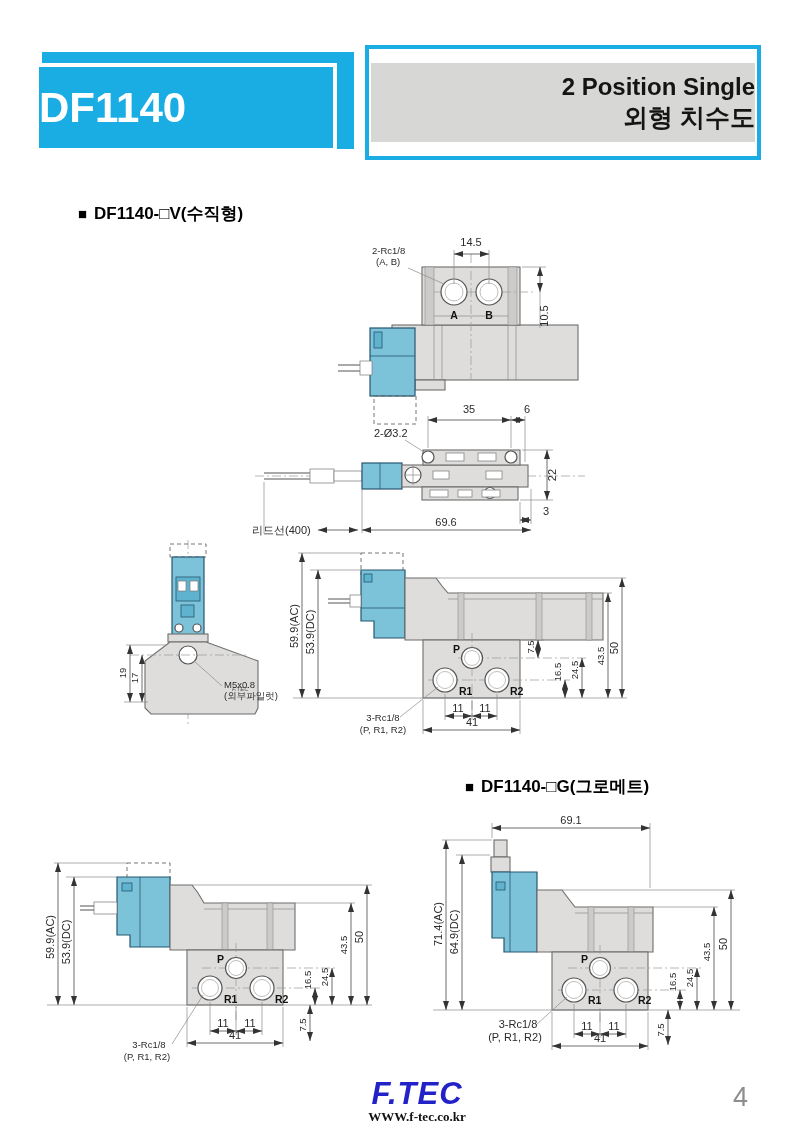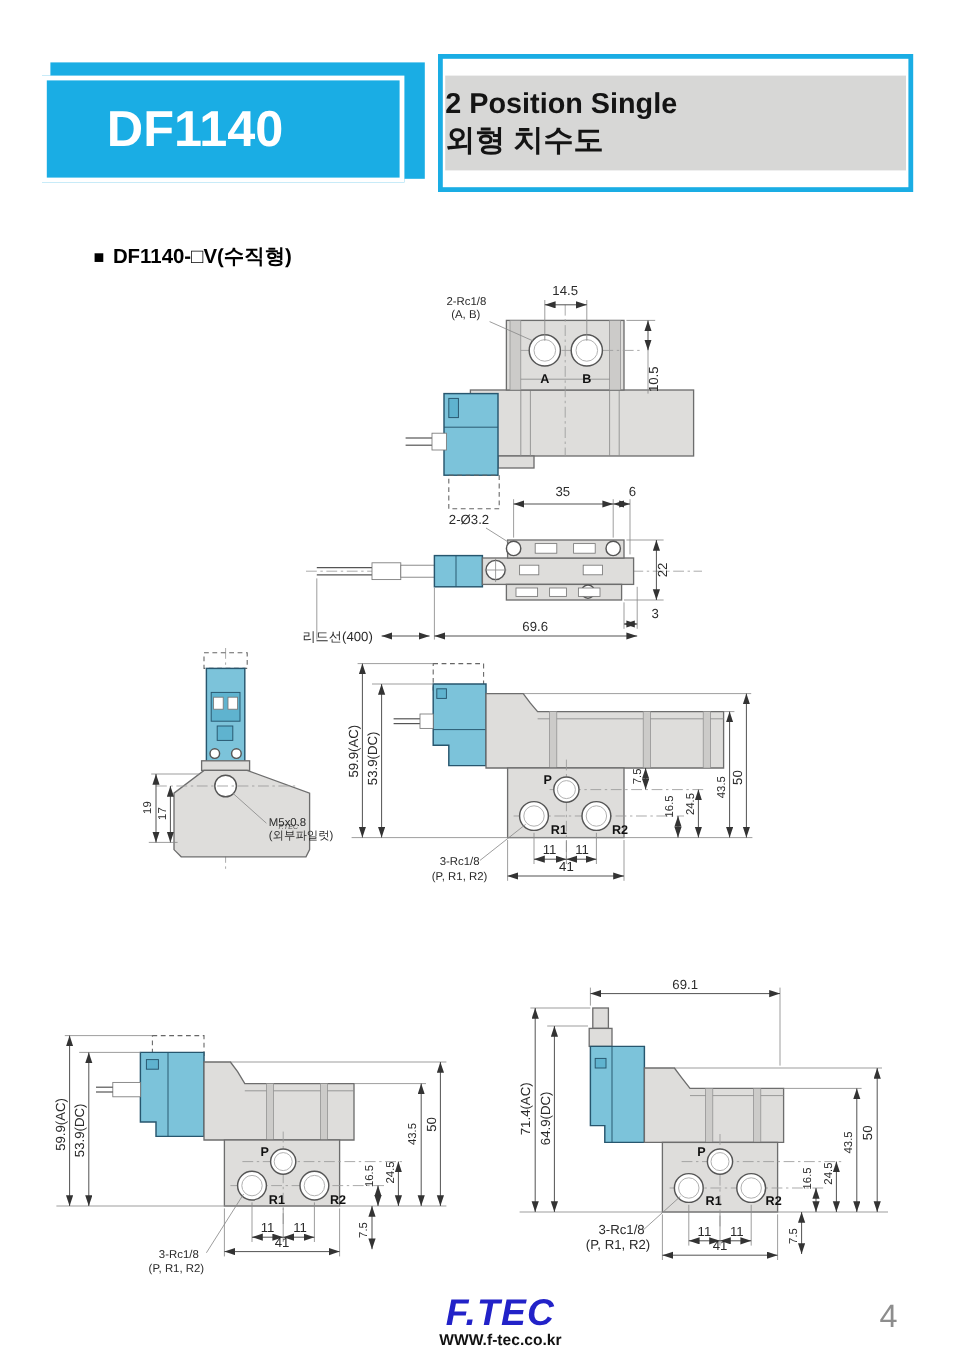--- a/index.html
+++ b/index.html
@@ -2,24 +2,24 @@
 <html><head>
 <meta charset="utf-8">
 <style>
   html,body{margin:0;padding:0;background:#fff;}
   .page{position:relative;width:800px;height:1133px;background:#ffffff;overflow:hidden;
         font-family:"Liberation Sans",sans-serif;}
   
   .hdr-back{position:absolute;left:42px;top:52px;width:312px;height:97px;background:#1aade4;}
   .hdr-front{position:absolute;left:35px;top:63px;width:302px;height:89px;background:#1aade4;
              border:4px solid #ffffff;box-sizing:border-box;display:flex;align-items:center;}
-  .hdr-front span{color:#fff;font-size:42px;font-weight:bold;letter-spacing:0px;padding-left:50px;}
+  .hdr-front span{color:#fff;font-size:42px;font-weight:bold;letter-spacing:0px;}
   .title-box{position:absolute;left:365px;top:45px;width:396px;height:115px;border:4px solid #1aade4;
              background:#fff;box-sizing:border-box;display:flex;align-items:center;}
-  .title-inner{flex:1;margin:0 2px;background:#d7d7d6;text-align:left;padding:9px 0 8px 0;color:#141414;}
+  .title-inner{flex:1;margin:0 2px;background:#d7d7d6;text-align:right;padding:9px 0 8px 0;color:#141414;}
   .title-inner .l1{font-size:24px;font-weight:bold;line-height:1.25;}
   .title-inner .l2{font-size:25px;font-weight:bold;line-height:1.25;}
   
   .sec-title{position:absolute;font-size:17px;font-weight:bold;color:#000;white-space:nowrap;text-align:center;}
   .sec-title .bullet{font-size:15px;margin-right:7px;}
   
   svg{position:absolute;overflow:visible;}
   .ln{stroke:#555;stroke-width:1;fill:none;}
   .thin{stroke:#8a8a8a;stroke-width:0.7;fill:none;}
   .dim{stroke:#4a4a4a;stroke-width:0.8;fill:none;}
@@ -33,41 +33,44 @@
   .dash{stroke:#666;stroke-width:0.9;fill:none;stroke-dasharray:4 3;}
   .wbox{fill:#fff;stroke:#777;stroke-width:0.7;}
   svg text{font-family:"Liberation Sans",sans-serif;fill:#2b2b2b;}
   .dt{font-size:11px;}
   .dts{font-size:9.5px;}
   .pl{font-size:10.5px;font-weight:bold;fill:#111;}
   .mark{font-size:6px;font-style:italic;fill:#555;}
   
   .logo{position:absolute;left:352px;top:1078px;width:130px;text-align:center;}
   .logo .name{color:#2222c8;font-style:italic;font-weight:bold;font-size:31px;letter-spacing:1px;line-height:1;}
-  .logo .url{font-family:Liberation Sans, sans-serif;font-weight:bold;font-size:13px;color:#111;margin-top:0px;}
+  .logo .url{font-family:Liberation Serif, serif;font-weight:bold;font-size:13px;color:#111;margin-top:0px;}
   .pagenum{position:absolute;left:733px;top:1082px;font-size:27px;color:#8d8d8d;}
 </style>
 </head>
 <body>
 
 <div class="page">
 
   <div class="hdr-back"></div>
   <div class="hdr-front">
     <span>DF1140</span>
   </div>
   <div class="title-box">
     <div class="title-inner">
       <div class="l1">2 Position Single</div>
       <div class="l2">외형 치수도</div>
     </div>
   </div>
 
   <div class="sec-title" style="left:78px;top:202px;">
     <span class="bullet">■</span><span>DF1140-□V(수직형)</span>
+  </div>
+  <div class="sec-title" style="left:465px;top:775px;">
+    <span class="bullet">■</span><span>DF1140-□G(그로메트)</span>
   </div>
 
   <svg style="left:330px;top:228px;" width="250" height="200" viewBox="0 0 250 200">
     <defs>
       <marker id="mA" markerWidth="10" markerHeight="7" refX="9" refY="3" orient="auto-start-reverse" markerUnits="userSpaceOnUse">
         <path d="M0,0 L9,3 L0,6 Z" fill="#333"></path>
       </marker>
     </defs>
     <g>
       <rect class="body" x="62" y="97" width="186" height="55"></rect>

